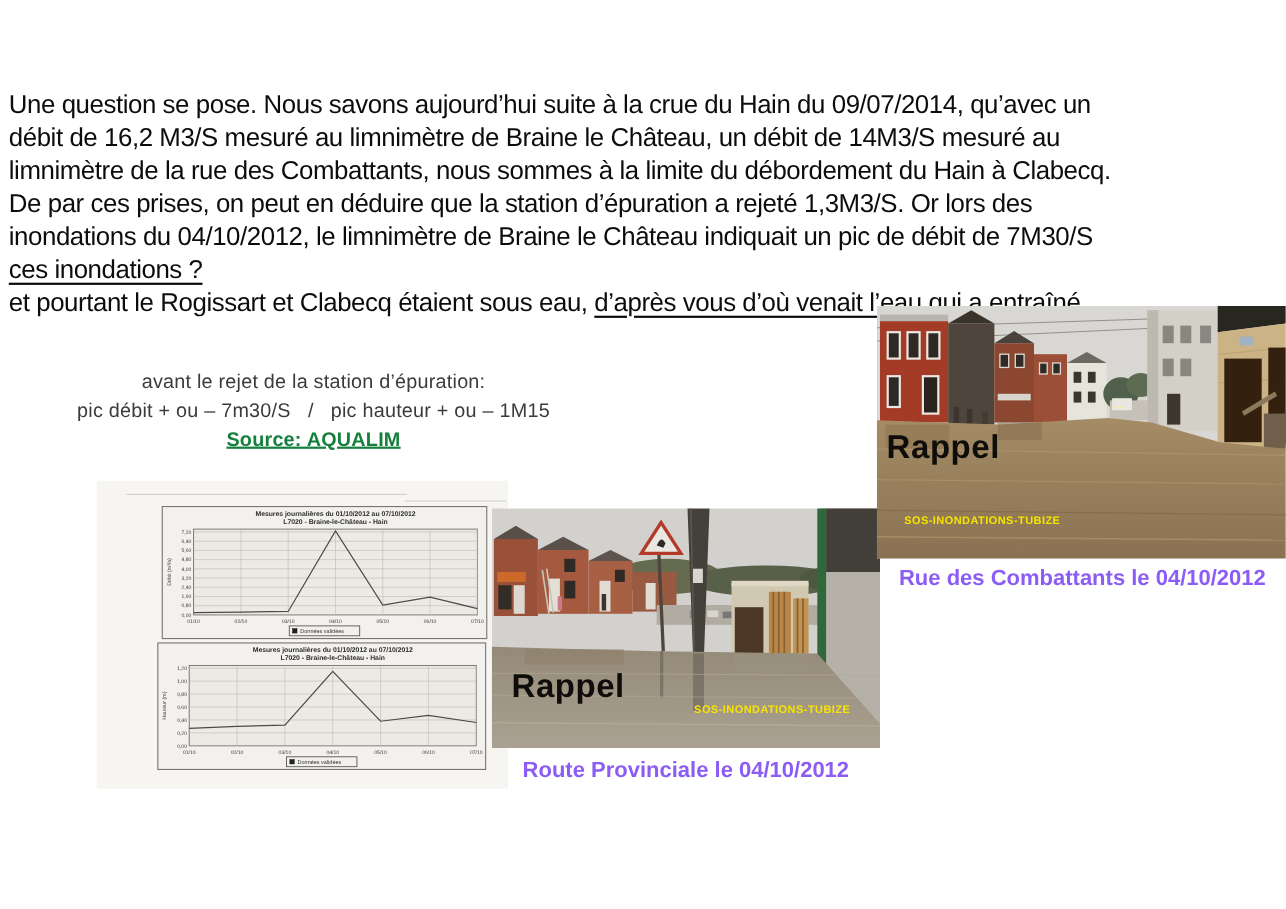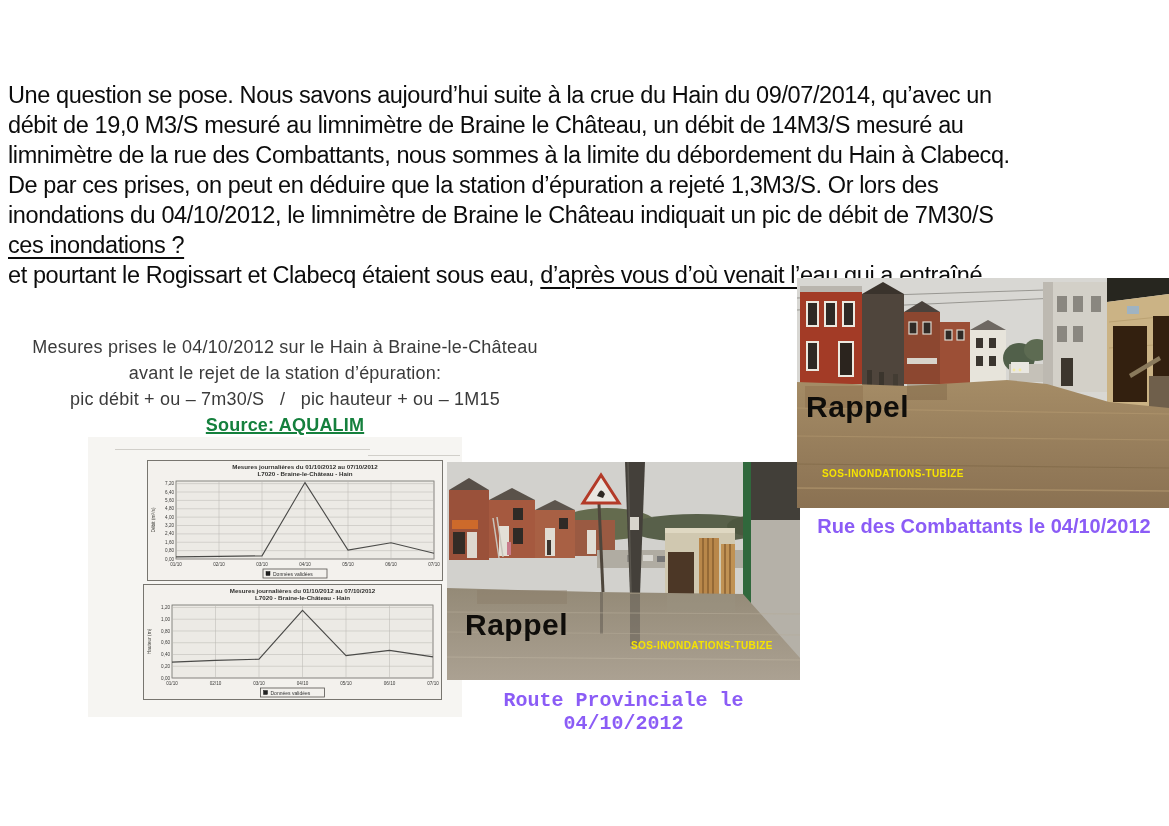--- a/index.html
+++ b/index.html
@@ -40,44 +40,43 @@
   .rappel{position:absolute;font-size:30px;font-weight:bold;color:#0f0d0a;
           letter-spacing:0.5px;text-align:right;}
   .photo-comb .rappel{left:9px;top:112px;}
   .photo-prov .rappel{left:18px;top:146px;}
   .watermark{position:absolute;font-size:10px;font-weight:bold;color:#f6e400;
              letter-spacing:0.4px;}
   .photo-comb .watermark{left:25px;top:190px;}
   .photo-prov .watermark{left:184px;top:178px;}
 
   .caption{position:absolute;font-weight:bold;color:#8b5cf6;text-align:center;}
-  .cap-prov{left:447px;top:689px;width:353px;font-size:20px;font-family:Liberation Mono, monospace;}
+  .cap-prov{left:447px;top:689px;width:353px;font-size:20px;}
   .cap-comb{left:799px;top:515px;width:370px;font-size:20px;}
 </style>
 </head>
 <body>
 
 <div class="page">
 
   <div class="intro">
     <div class="iline">Une question se pose. Nous savons aujourd’hui suite à la crue du Hain du 09/07/2014, qu’avec un</div>
-    <div class="iline">débit de 19,0 M3/S mesuré au limnimètre de Braine le Château, un débit de 14M3/S mesuré au</div>
+    <div class="iline">débit de 16,2 M3/S mesuré au limnimètre de Braine le Château, un débit de 14M3/S mesuré au</div>
     <div class="iline">limnimètre de la rue des Combattants, nous sommes à la limite du débordement du Hain à Clabecq.</div>
     <div class="iline">De par ces prises, on peut en déduire que la station d’épuration a rejeté 1,3M3/S. Or lors des</div>
     <div class="iline">inondations du 04/10/2012, le limnimètre de Braine le Château indiquait un pic de débit de 7M30/S</div>
     <div class="iline"><span class="u">ces inondations ?</span></div>
     <div class="iline"><span>et pourtant le Rogissart et Clabecq étaient sous eau, </span><span class="u">d’après vous d’où venait l’eau qui a entraîné</span></div>
   </div>
 
   <div class="scan-panel"></div>
   <div class="scan-line a"></div>
   <div class="scan-line b"></div>
 
   <div class="measures">
-    <div class="m-line">Mesures prises le 04/10/2012 sur le Hain à Braine-le-Château</div>
     <div class="m-line">avant le rejet de la station d’épuration:</div>
     <div class="m-line">pic débit + ou – 7m30/S   /   pic hauteur + ou – 1M15</div>
     <div class="m-line source">Source: AQUALIM</div>
   </div>
 
   <div class="chart chart1" id="chart-debit"><svg viewBox="0 0 294 119" width="294" height="119">
         <text x="157" y="8" font-size="6.2" text-anchor="middle" fill="#2f2f2d" font-family="&quot;Liberation Sans&quot;,sans-serif" font-weight="bold">Mesures journalières du 01/10/2012 au 07/10/2012</text>
         <text x="157" y="15" font-size="6.2" text-anchor="middle" fill="#2f2f2d" font-family="&quot;Liberation Sans&quot;,sans-serif" font-weight="bold">L7020 - Braine-le-Château - Hain</text>
         <rect x="28" y="20" width="258" height="78" fill="#eceae5" stroke="#6b6b66" stroke-width="0.8"></rect>
         <line x1="28" y1="98" x2="286" y2="98" stroke="#b9b6b0" stroke-width="0.5"></line>

